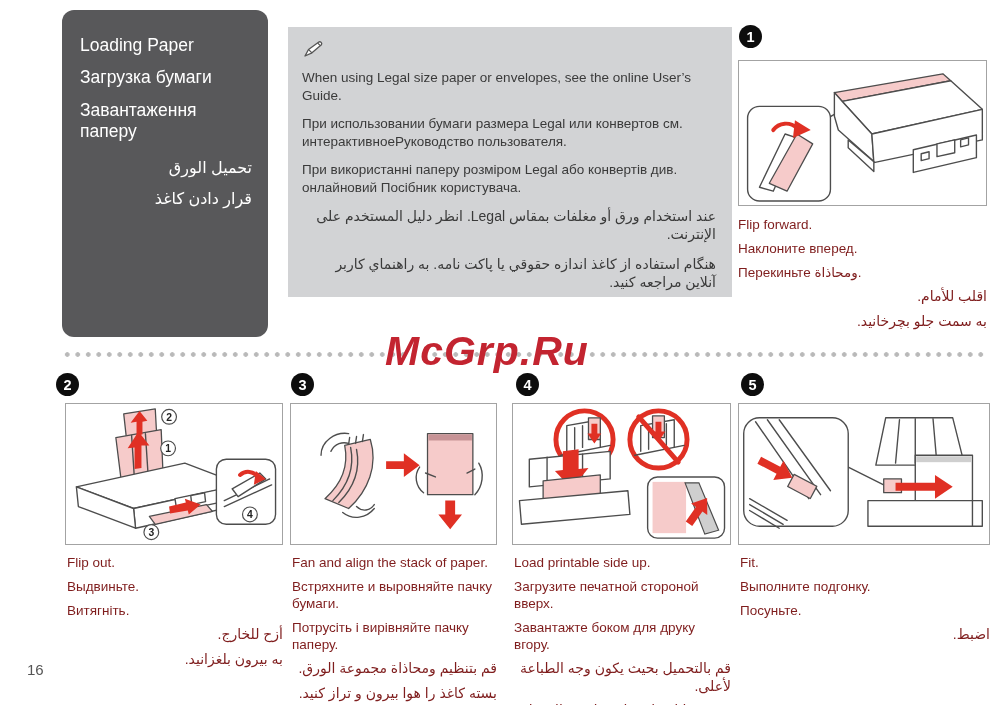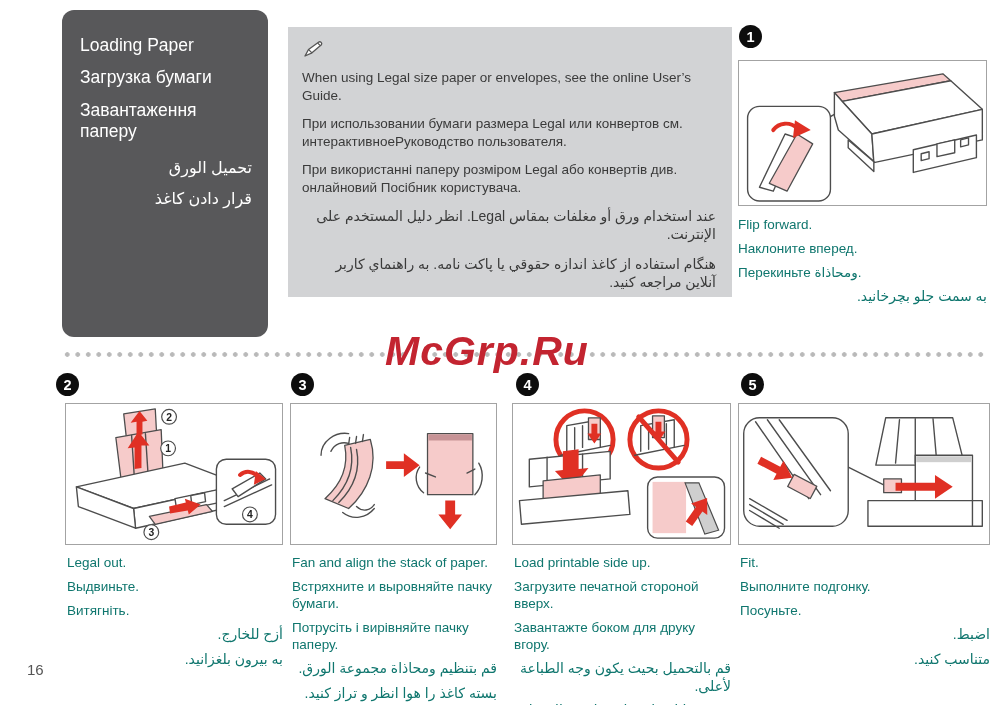--- a/index.html
+++ b/index.html
@@ -24,21 +24,21 @@
   
   .badge { position:absolute; width:23px; height:23px; border-radius:50%; background:#0d0d0d;
     color:#fff; font-weight:bold; font-size:14.5px; display:flex; align-items:center; justify-content:center; }
 
   
   .figure { position:absolute; background:#fff; border:1px solid #a3a3a3; }
   .figure svg { display:block; width:100%; height:100%; }
 
   
   .captions { position:absolute; }
-  .cap { font-size:13.5px; line-height:1.26; margin-bottom:7px; color:#0f766e; }
+  .cap { font-size:13.5px; line-height:1.26; margin-bottom:7px; color:#7f1d1d; }
   .cap.rtl { direction:rtl; text-align:right; font-size:14px; }
 
   
   .dots { position:absolute; left:62px; top:352px; width:926px; height:5px;
     background-image:radial-gradient(circle, var(--dot) 2px, transparent 2.6px);
     background-size:10.5px 5px; background-position:0 50%; background-repeat:repeat-x; }
   .watermark { position:absolute; left:373px; top:328px; font-size:41px; font-weight:bold;
     font-style:italic; color:var(--watermark); letter-spacing:1px; z-index:5;margin-left:12px; }
 
   .page-num { position:absolute; left:27px; top:661px; font-size:15px; font-weight:normal; color:#555; }
@@ -105,20 +105,21 @@
       <polygon class="fw" points="20,128 46,74 58,78 34,132"></polygon>
       <polygon class="pk" points="30,124 58,74 74,84 48,132"></polygon>
       <path class="redln" d="M34 70 a 16 16 0 0 1 24 -2"></path>
       <polygon class="red" points="56,60 72,70 54,78"></polygon>
     </svg>
   </div>
   <div class="captions" style="left:738px; top:216px; width:249px;">
     <div class="cap">Flip forward.</div>
     <div class="cap">Наклоните вперед.</div>
     <div class="cap">Перекиньте ومحاذاة.</div>
+    <div class="cap rtl" dir="rtl">اقلب للأمام.</div>
     <div class="cap rtl" dir="rtl">به سمت جلو بچرخانيد.</div>
   </div>
 
   <div class="dots"></div>
   <div class="watermark">McGrp.Ru</div>
 
   <div class="badge" style="left:56px; top:373px;">2</div>
   <div class="figure" style="left:65px; top:403px; width:218px; height:142px;">
     <svg viewBox="0 0 218 142">
       <polygon class="pk" points="58,10 90,5 92,42 62,46"></polygon>
@@ -144,21 +145,21 @@
       <path class="ln" d="M160,98 L206,76"></path>
       <path class="ln" d="M160,104 L208,82"></path>
       <polygon class="fw" points="168,86 196,70 202,76 174,94"></polygon>
       <path class="redln" d="M176,72 a 12 12 0 0 1 18 2"></path>
       <polygon class="red" points="190,82 202,76 192,68"></polygon>
       <circle class="mark-c" cx="186" cy="112" r="7.5"></circle>
       <text class="mark-t" x="186" y="116">4</text>
     </svg>
   </div>
   <div class="captions" style="left:67px; top:554px; width:216px;">
-    <div class="cap">Legal out.</div>
+    <div class="cap">Flip out.</div>
     <div class="cap">Выдвиньте.</div>
     <div class="cap">Витягніть.</div>
     <div class="cap rtl" dir="rtl">أزح للخارج.</div>
     <div class="cap rtl" dir="rtl">به بيرون بلغزانيد.</div>
   </div>
 
   <div class="badge" style="left:291px; top:373px;">3</div>
   <div class="figure" style="left:290px; top:403px; width:207px; height:142px;">
     <svg viewBox="0 0 207 142">
       <path class="pk" d="M34,96 C52,80 58,62 54,42 L80,36 C88,62 78,88 58,106 Z"></path>
@@ -179,21 +180,21 @@
       <line class="ln" x1="136" y1="70" x2="146" y2="74"></line>
       <line class="ln" x1="186" y1="66" x2="178" y2="70"></line>
       <polygon class="red" points="156,98 166,98 166,112 173,112 161,127 149,112 156,112"></polygon>
     </svg>
   </div>
   <div class="captions" style="left:292px; top:554px; width:205px;">
     <div class="cap">Fan and align the stack of paper.</div>
     <div class="cap">Встряхните и выровняйте пачку бумаги.</div>
     <div class="cap">Потрусіть і вирівняйте пачку паперу.</div>
     <div class="cap rtl" dir="rtl">قم بتنظيم ومحاذاة مجموعة الورق.</div>
-    <div class="cap rtl" dir="rtl">بسته كاغذ را هوا انظر و تراز كنيد.</div>
+    <div class="cap rtl" dir="rtl">بسته كاغذ را هوا بيرون و تراز كنيد.</div>
   </div>
 
   <div class="badge" style="left:516px; top:373px;">4</div>
   <div class="figure" style="left:512px; top:403px; width:219px; height:142px;">
     <svg viewBox="0 0 219 142">
       <circle class="redcirc" cx="72" cy="36" r="29"></circle>
       <path class="ln" d="M48,52 L98,42"></path>
       <polyline class="ln" points="54,48 54,22 88,16 88,44"></polyline>
       <line class="ln" x1="62" y1="46" x2="62" y2="24"></line>
       <line class="ln" x1="70" y1="44" x2="70" y2="22"></line>
@@ -257,18 +258,17 @@
       <polygon class="red" points="158,80 198,80 198,72 216,84 198,96 198,88 158,88"></polygon>
       <polygon class="fw" points="130,98 246,98 246,124 130,124"></polygon>
       <line class="ln" x1="236" y1="98" x2="236" y2="124"></line>
     </svg>
   </div>
   <div class="captions" style="left:740px; top:554px; width:250px;">
     <div class="cap">Fit.</div>
     <div class="cap">Выполните подгонку.</div>
     <div class="cap">Посуньте.</div>
     <div class="cap rtl" dir="rtl">اضبط.</div>
-    <div class="cap rtl" dir="rtl">متناسب كنيد.</div>
   </div>
 
   <div class="page-num">16</div>
 
 </div>
 
 </body></html>

